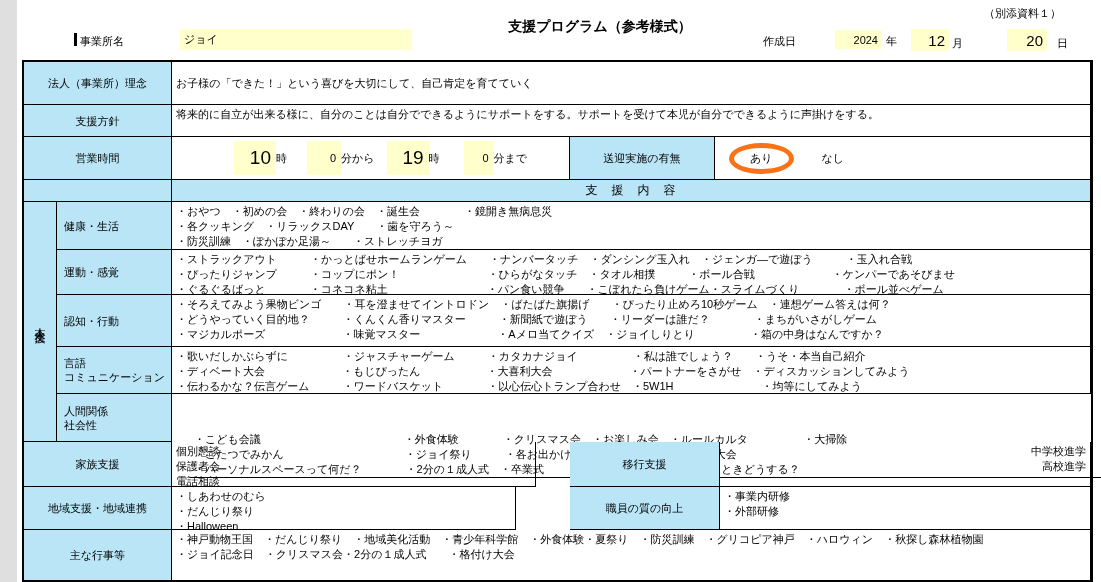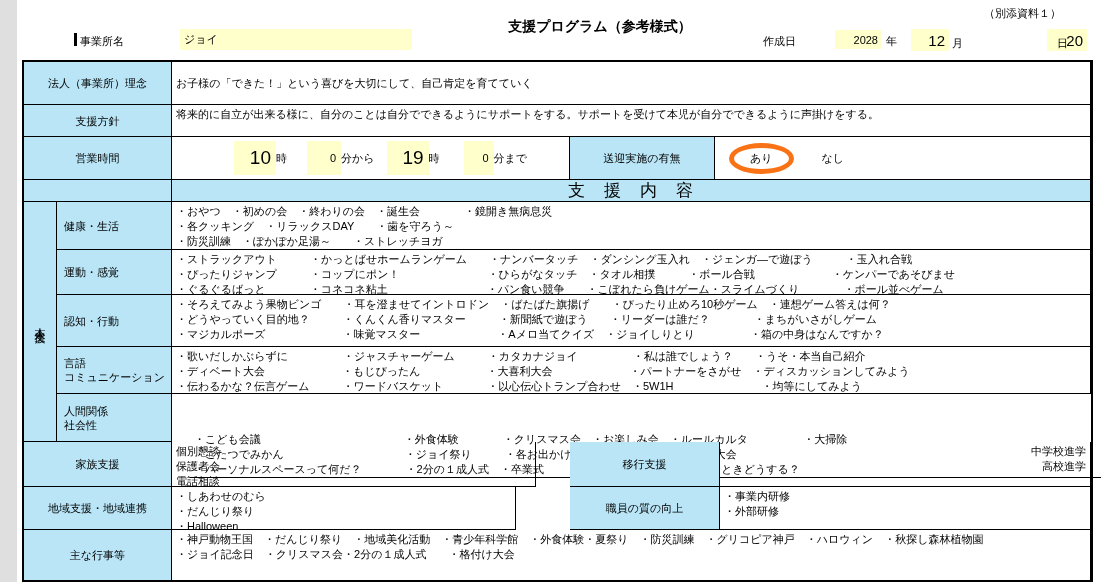--- a/index.html
+++ b/index.html
@@ -22,41 +22,41 @@
   #tbl{position:absolute;left:22px;top:60px;width:1071px;height:522px;border:2px solid var(--table-border);box-sizing:border-box;}
   .cell{position:absolute;box-sizing:border-box;border-right:1px solid var(--table-border);border-bottom:1px solid var(--table-border);overflow:hidden;}
   .lbl{background:var(--cell-label-bg);display:flex;align-items:center;justify-content:center;text-align:center;font-size:11px;white-space:pre-line;line-height:14px;}
   .lbl-left{justify-content:flex-start;text-align:left;padding-left:7px;}
   .content{font-size:11px;line-height:15px;padding:2px 4px;white-space:pre;}
   .content-mid{display:flex;align-items:center;}
   .vertical{writing-mode:vertical-rl;text-orientation:upright;display:flex;align-items:center;justify-content:center;font-size:11px;letter-spacing:2px;}
   .hours-flex{display:flex;align-items:center;padding-left:62px;font-size:11px;}
   .numbox{background:var(--field-highlight-bg);height:34px;display:flex;align-items:center;justify-content:flex-end;padding-right:5px;box-sizing:border-box;}
   .bignum{font-size:19px;}
-  .header-sect{position:absolute;display:flex;align-items:center;justify-content:center;text-align:center;font-size:17px;letter-spacing:1px;}
+  .header-sect{position:absolute;display:flex;align-items:center;justify-content:center;text-align:center;font-size:12px;letter-spacing:1px;}
   .circle-opt{border:5px solid #f97316;border-radius:50%;padding:3px 16px;}
   .opt{font-size:11px;}
 </style>
 </head>
 <body>
 
 <div id="page">
   <div class="edge"></div>
 
   <div class="abs note" style="left:984px;top:6px;">（別添資料１）</div>
   <div class="abs cursor-mark" style="left:74px;top:33px;"></div>
   <div class="abs t11" style="left:80px;top:34px;">事業所名</div>
   <div class="abs yfield t11" style="left:180px;top:29px;width:232px;height:21px;padding-left:4px;box-sizing:border-box;">ジョイ</div>
   <div class="abs title" style="left:430px;top:18px;width:340px;">支援プログラム（参考様式）</div>
   <div class="abs t11" style="left:763px;top:34px;">作成日</div>
-  <div class="abs yfield t11" style="left:835px;top:30px;width:46px;height:19px;justify-content:flex-end;padding-right:3px;box-sizing:border-box;">2028</div>
+  <div class="abs yfield t11" style="left:835px;top:30px;width:46px;height:19px;justify-content:flex-end;padding-right:3px;box-sizing:border-box;">2024</div>
   <div class="abs t11" style="left:886px;top:34px;">年</div>
   <div class="abs yfield" style="left:911px;top:29px;width:38px;height:22px;justify-content:flex-end;padding-right:4px;box-sizing:border-box;font-size:15px;">12</div>
   <div class="abs t11" style="left:952px;top:36px;">月</div>
-  <div class="abs yfield" style="left:1047px;top:29px;width:40px;height:22px;justify-content:flex-end;padding-right:4px;box-sizing:border-box;font-size:15px;">20</div>
+  <div class="abs yfield" style="left:1007px;top:29px;width:40px;height:22px;justify-content:flex-end;padding-right:4px;box-sizing:border-box;font-size:15px;">20</div>
   <div class="abs t11" style="left:1057px;top:36px;">日</div>
 
   <div id="tbl">
 
     <div class="cell lbl" style="left:0;top:0;width:148px;height:43px;">法人（事業所）理念</div>
     <div class="cell content content-mid" style="left:148px;top:0;width:919px;height:43px;">お子様の「できた！」という喜びを大切にして、自己肯定を育てていく</div>
 
     <div class="cell lbl" style="left:0;top:43px;width:148px;height:32px;">支援方針</div>
     <div class="cell content" style="left:148px;top:43px;width:919px;height:32px;">将来的に自立が出来る様に、自分のことは自分でできるようにサポートをする。サポートを受けて本児が自分でできるように声掛けをする。</div>
 

